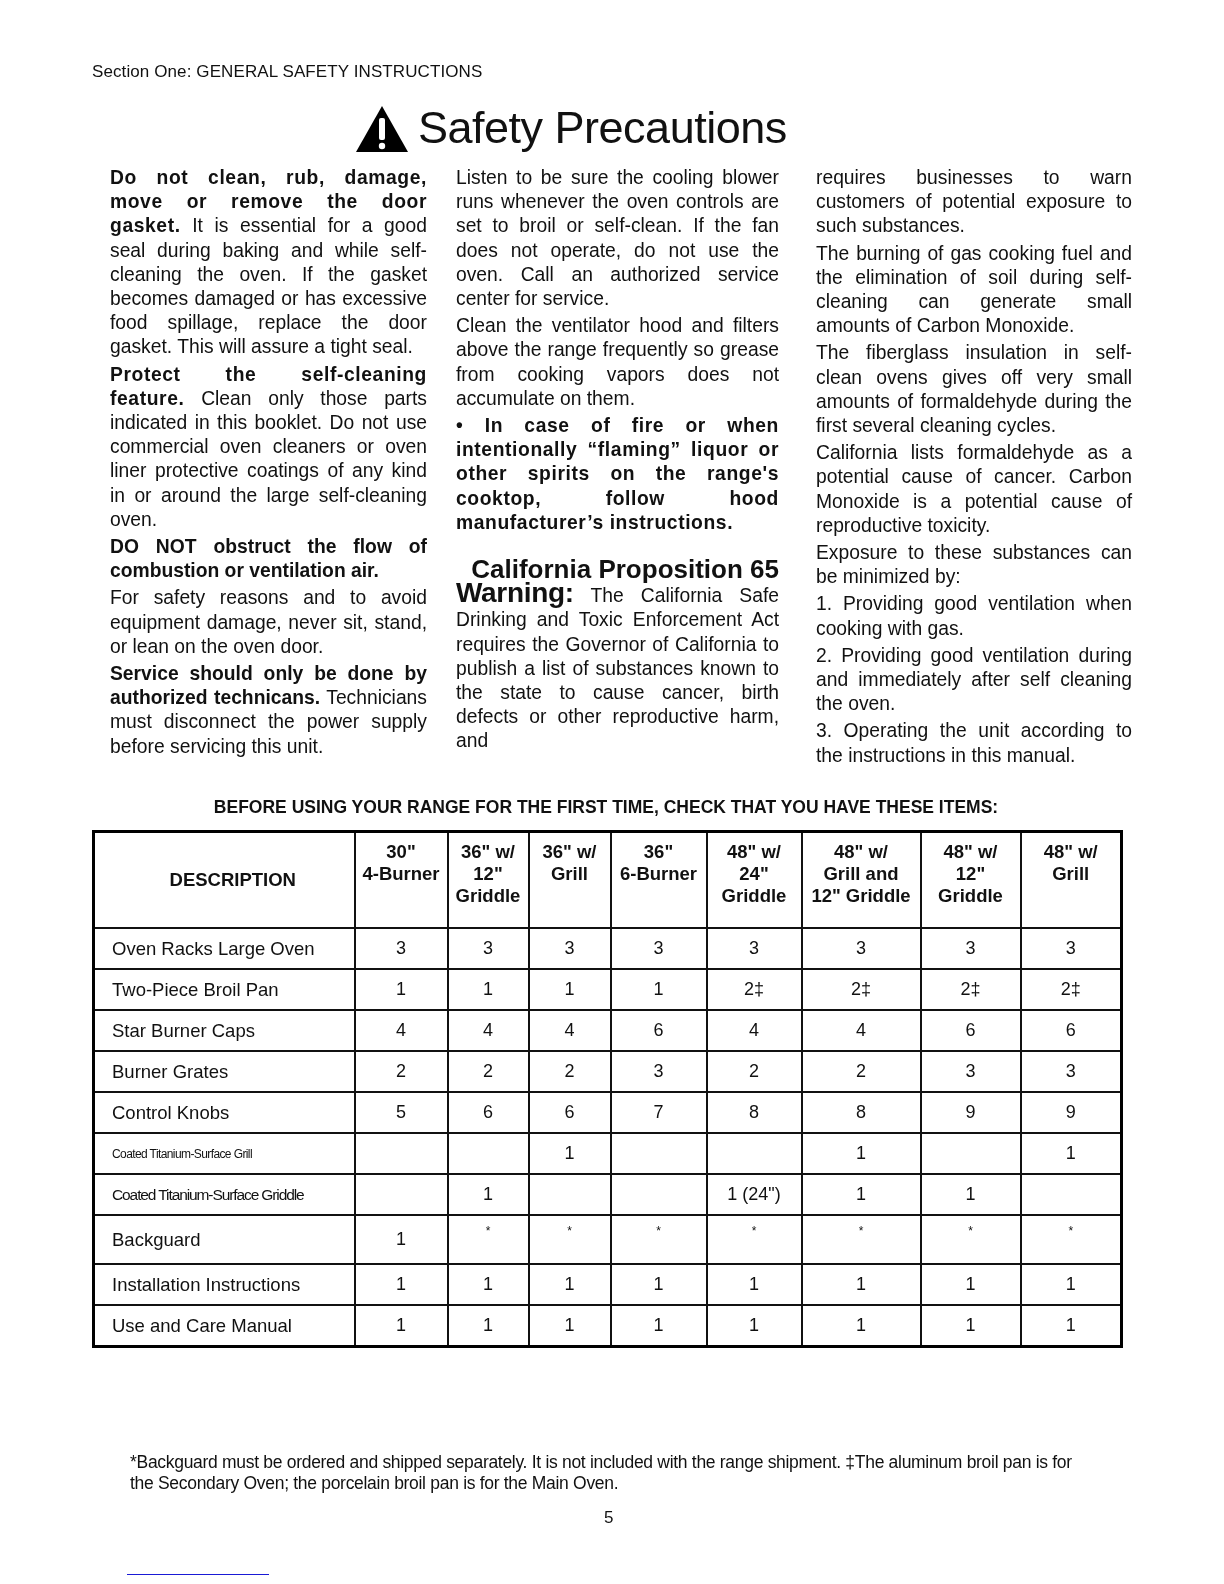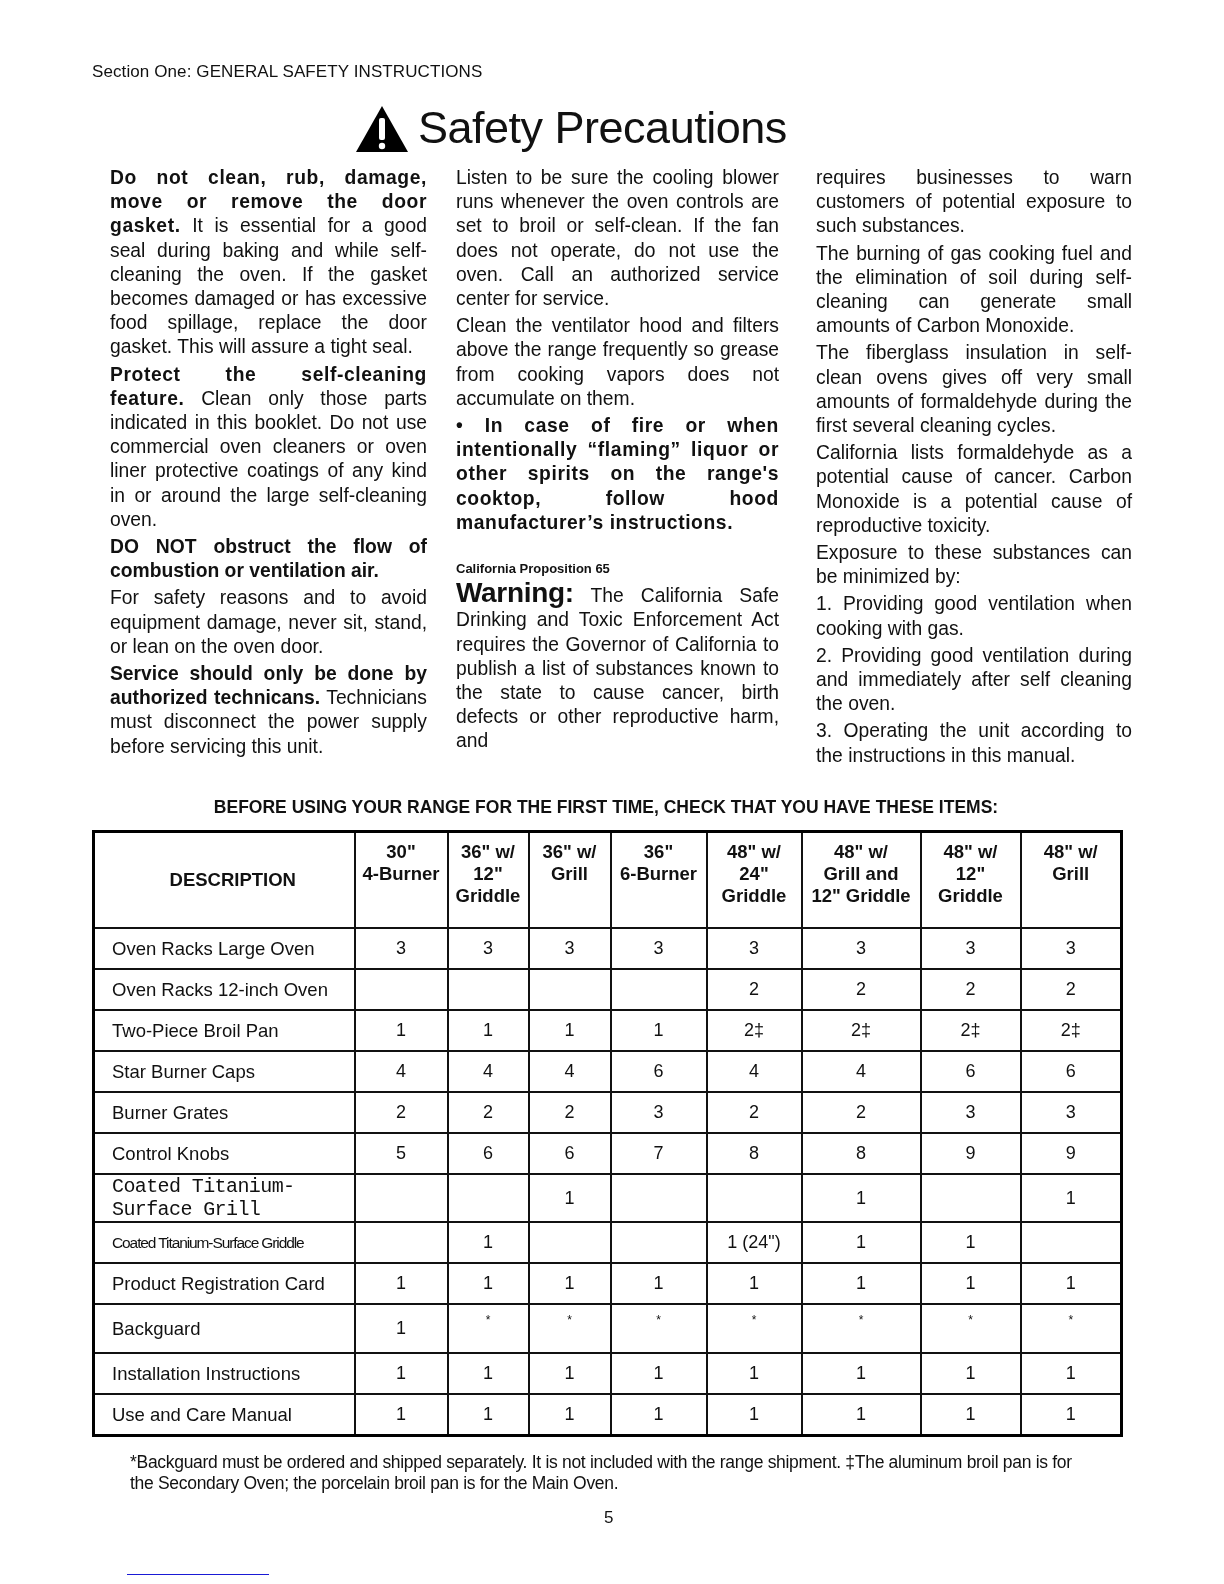--- a/index.html
+++ b/index.html
@@ -22,42 +22,42 @@
     text-align: justify;
     margin-left: 14px;
   }
   .col p { margin: 0 0 3px 0; }
   .col1 { left: 96px; width: 317px; }
   .col2 { left: 442px; width: 323px; }
   .col3 { left: 802px; width: 316px; }
   .bold-sp { font-weight: bold; letter-spacing: 0.6px; }
   .bold { font-weight: bold; }
   .prop-head {
-    text-align: left; font-weight: bold; font-size: 13px; margin: 22px 0 0 0 !important;
+    text-align: right; font-weight: bold; font-size: 26px; margin: 22px 0 0 0 !important;
   }
   .warning-word { font-weight: bold; font-size: 28px; letter-spacing: -0.3px; }
   .table-heading {
     position: absolute; left: 92px; width: 1028px; top: 797px; text-align: center;
     font-weight: bold; font-size: 17.5px;
   }
   table.items {
     position: absolute; left: 92px; top: 830px; width: 1028px;
     border-collapse: collapse; border: 3px solid #000;
     table-layout: fixed; font-size: 18px;
   }
   table.items th, table.items td {
     border: 2px solid #111; padding: 0; text-align: center; vertical-align: middle;
   }
   table.items th {
     font-weight: bold; font-size: 18.5px; line-height: 22px; vertical-align: top; padding-top: 8px; height: 86px;
   }
   table.items th.desc { text-align: center; padding-left: 17px; vertical-align: middle; padding-top: 0; }
   table.items td { height: 39px; }
   table.items td.item { text-align: left; padding-left: 17px; font-size: 18.5px; }
-  table.items td.item.narrow { font-size: 20px; letter-spacing: -0.6px; font-family: Liberation Mono, monospace; }
+  table.items td.item.narrow { font-size: 12px; letter-spacing: -0.6px; }
   table.items td.item.narrower { font-size: 15.5px; letter-spacing: -1.1px; }
   table.items td.star { font-size: 12px; vertical-align: top; padding-top: 8px; }
   .footnote {
     position: absolute; left: 130px; top: 1452px; width: 960px; font-size: 17.5px; line-height: 21px;
     letter-spacing: -0.3px;
   }
   .page-number { position: absolute; left: 604px; top: 1508px; font-size: 17px; }
   .link-line {
     position: absolute; left: 127px; top: 1574px; width: 142px; height: 1px; background: #1a1ad6;
   }
@@ -139,31 +139,20 @@
         <td>3</td>
         <td>3</td>
         <td>3</td>
         <td>3</td>
         <td>3</td>
         <td>3</td>
         <td>3</td>
         <td>3</td>
       </tr>
       <tr>
-        <td class="item">Oven Racks 12-inch Oven</td>
-        <td></td>
-        <td></td>
-        <td></td>
-        <td></td>
-        <td>2</td>
-        <td>2</td>
-        <td>2</td>
-        <td>2</td>
-      </tr>
-      <tr>
         <td class="item">Two-Piece Broil Pan</td>
         <td>1</td>
         <td>1</td>
         <td>1</td>
         <td>1</td>
         <td>2‡</td>
         <td>2‡</td>
         <td>2‡</td>
         <td>2‡</td>
       </tr>
@@ -216,31 +205,20 @@
         <td></td>
         <td>1</td>
         <td></td>
         <td></td>
         <td>1 (24")</td>
         <td>1</td>
         <td>1</td>
         <td></td>
       </tr>
       <tr>
-        <td class="item">Product Registration Card</td>
-        <td>1</td>
-        <td>1</td>
-        <td>1</td>
-        <td>1</td>
-        <td>1</td>
-        <td>1</td>
-        <td>1</td>
-        <td>1</td>
-      </tr>
-      <tr>
         <td class="item">Backguard</td>
         <td>1</td>
         <td class="star">*</td>
         <td class="star">*</td>
         <td class="star">*</td>
         <td class="star">*</td>
         <td class="star">*</td>
         <td class="star">*</td>
         <td class="star">*</td>
       </tr>

